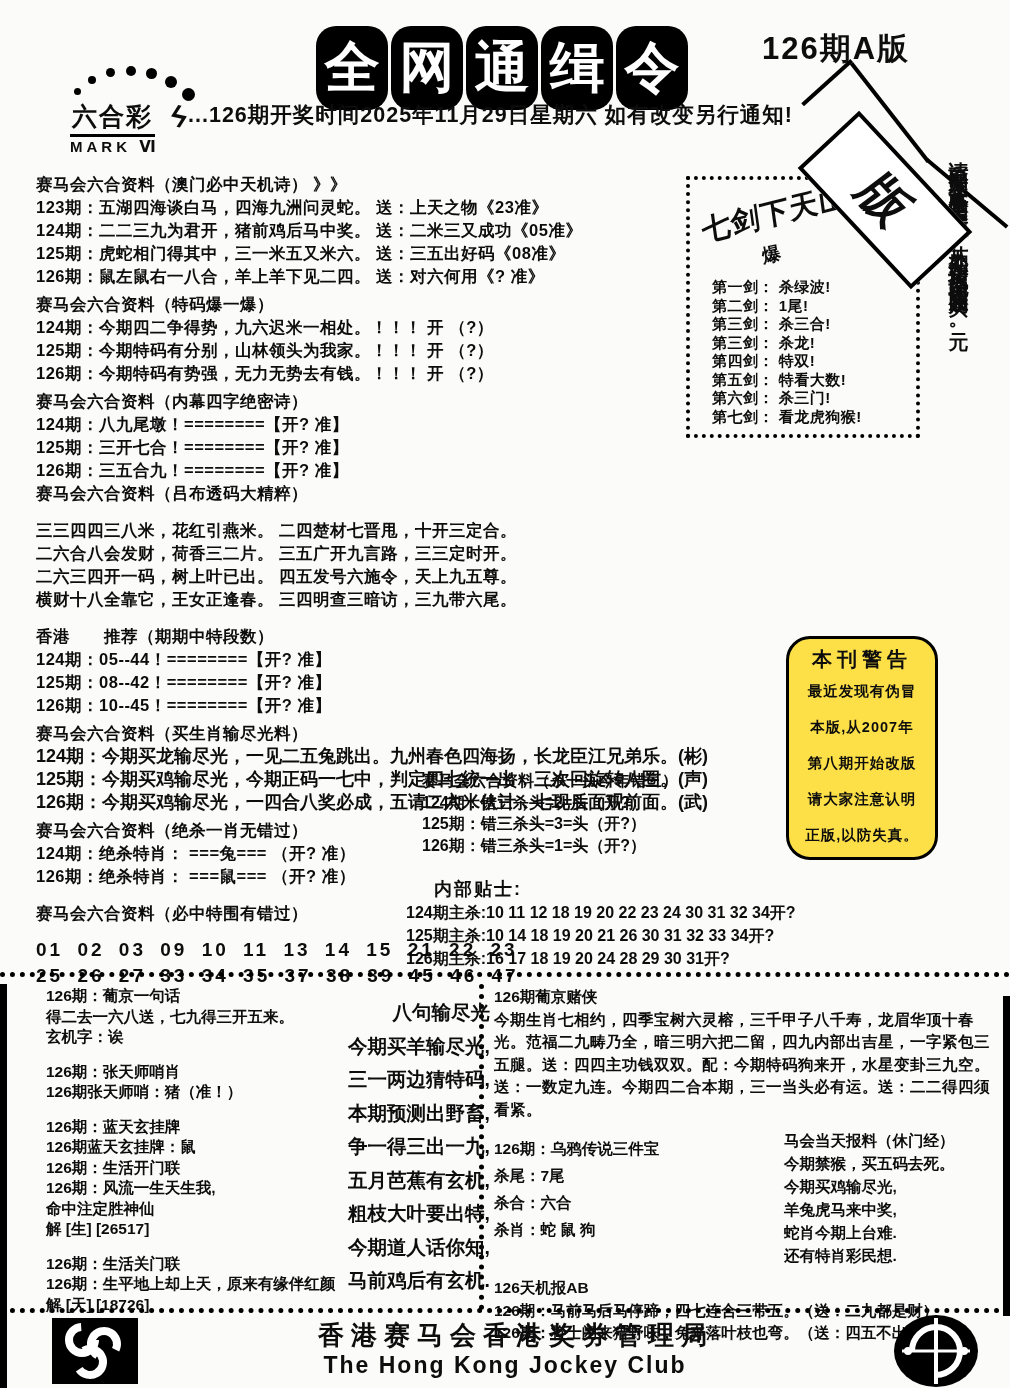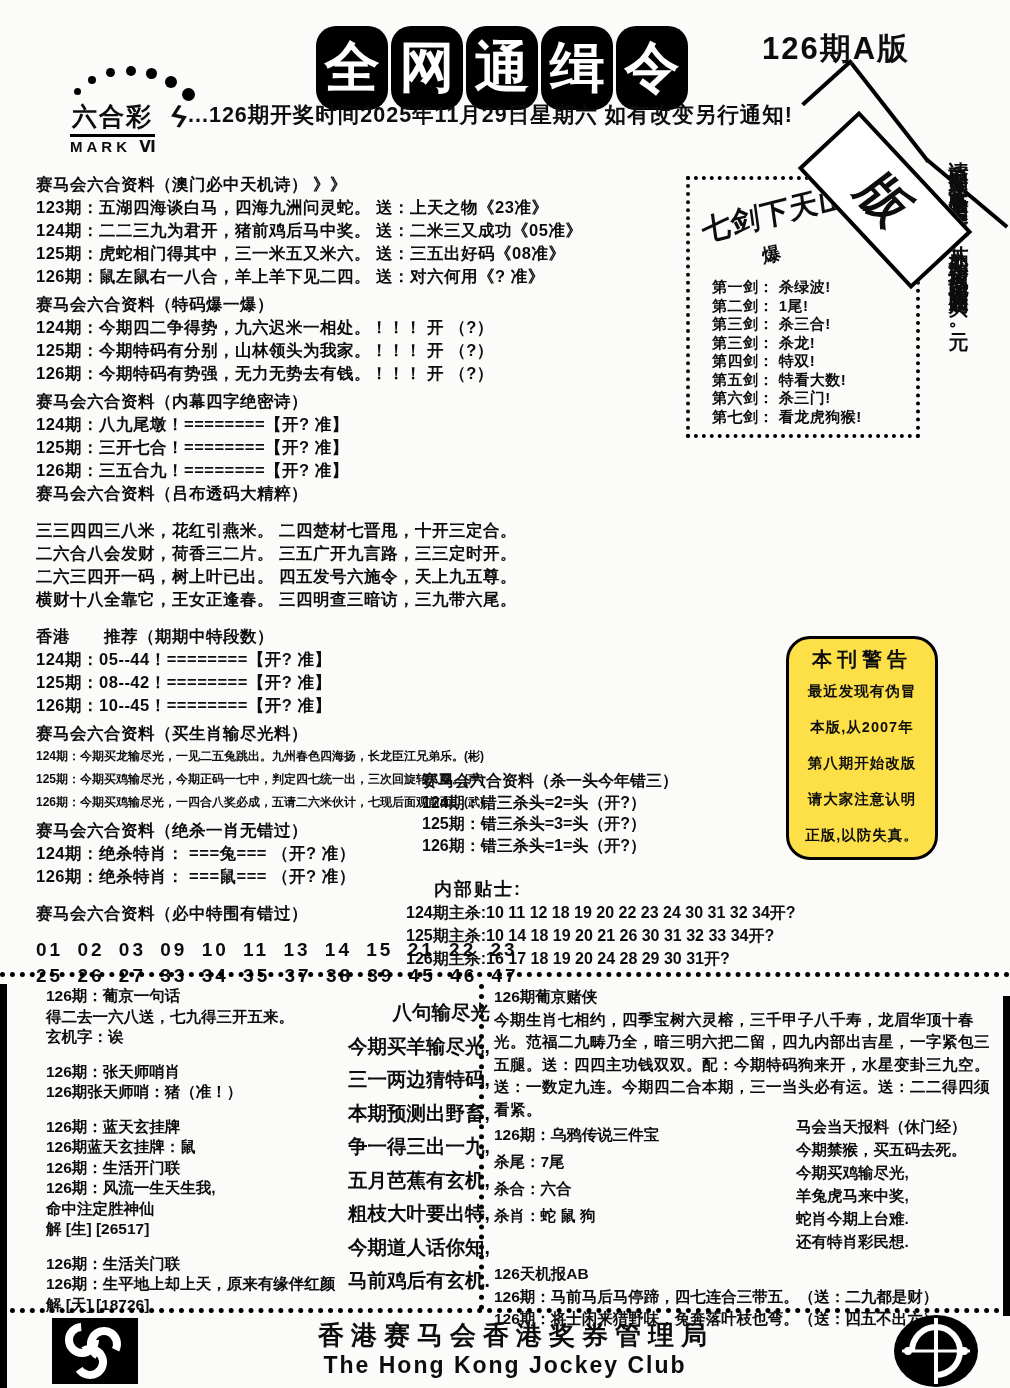--- a/index.html
+++ b/index.html
@@ -26,21 +26,21 @@
   .notice{left:188px;top:100px;font-size:21.5px;letter-spacing:1px;}
   
   .chev{background:#000;height:4px;transform-origin:left top;}
   .ribbon{left:802px;top:158px;width:158px;height:76px;border:4px solid #000;background:#fff;
     transform:rotate(47deg);display:flex;align-items:center;justify-content:center;z-index:5;}
   .ribbon .rb{font-size:50px;font-weight:bold;transform:skewX(-6deg);}
   
   .main-left{left:36px;top:168px;width:655px;font-size:16.5px;line-height:23px;letter-spacing:0.5px;}
   .sec{margin-top:5px;}
   .sec.gap{margin-top:14px;}
-  .tight{font-size:12px;letter-spacing:0;}
+  .tight{font-size:18px;letter-spacing:0;}
   .numrow{font-size:19px;line-height:26px;letter-spacing:3px;word-spacing:6px;}
   .numsec{margin-top:12px;}
   
   .sword-box{left:686px;top:176px;width:234px;height:262px;border:4px dotted #000;box-sizing:border-box;}
   .sword-title{position:absolute;left:10px;top:14px;font-size:29px;letter-spacing:1px;
     transform:rotate(-14deg) skewX(-6deg);white-space:nowrap;}
   .burst{position:absolute;left:72px;top:62px;font-size:19px;transform:rotate(-10deg);}
   .sword-list{position:absolute;left:22px;top:98px;font-size:15px;line-height:18.5px;letter-spacing:0.5px;}
   
   .side-note{left:946px;top:146px;height:742px;writing-mode:vertical-rl;
@@ -57,21 +57,21 @@
   
   .dot-h{border-top:5px dotted #000;height:0;}
   .dot-v{border-left:5px dotted #000;width:0;}
   .edge{background:#000;}
   
   .b-left{left:46px;top:986px;width:300px;font-size:15.5px;line-height:20.5px;}
   .b-left .grp{margin-bottom:14px;}
   .b-mid{left:318px;top:996px;width:172px;text-align:right;font-size:19.5px;line-height:33.5px;}
   .b-right{left:494px;top:986px;width:508px;font-size:15.5px;line-height:22.5px;}
   .b-right .para{white-space:normal;letter-spacing:0.5px;}
-  .br-row{display:flex;gap:12px;}
+  .br-row{display:flex;margin-top:14px;}
   .br-crow{width:290px;line-height:27px;}
   .br-report{margin-top:-6px;line-height:23px;}
   .br-tj{margin-top:10px;}
   
   .footer-cn{left:291px;top:1318px;width:450px;text-align:center;font-size:26px;letter-spacing:7px;}
   .footer-en{left:280px;top:1352px;width:450px;text-align:center;font-size:23px;letter-spacing:2px;}
 </style>
 </head>
 <body>
 

